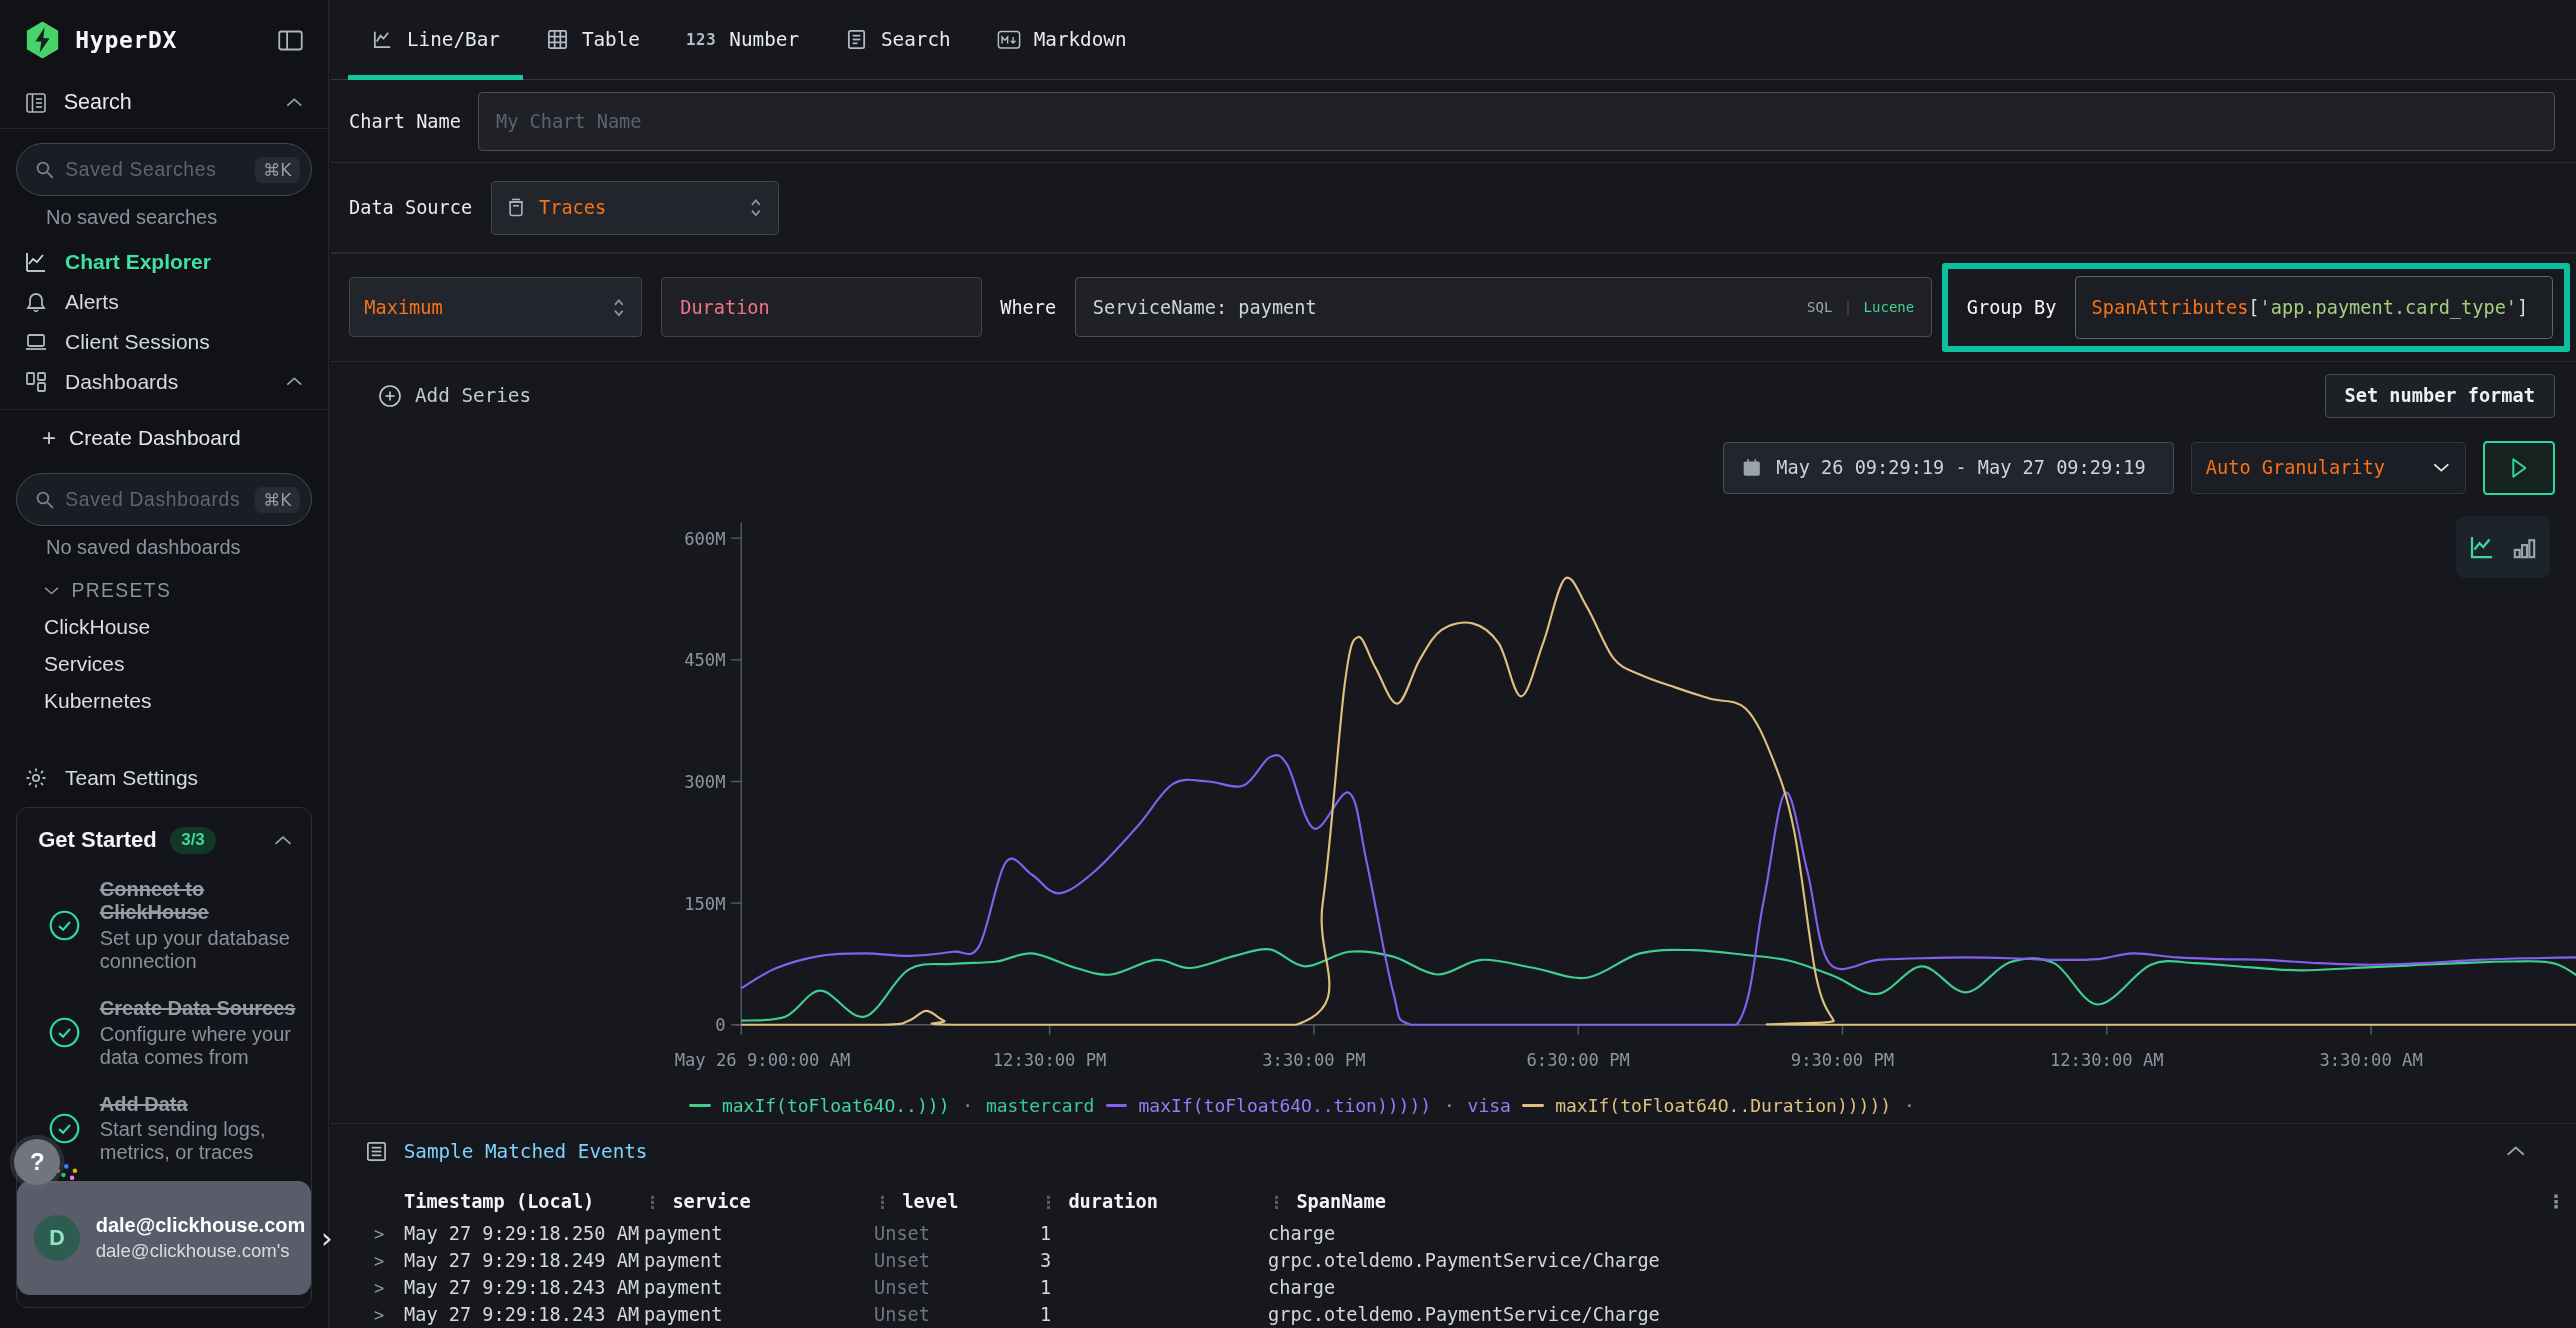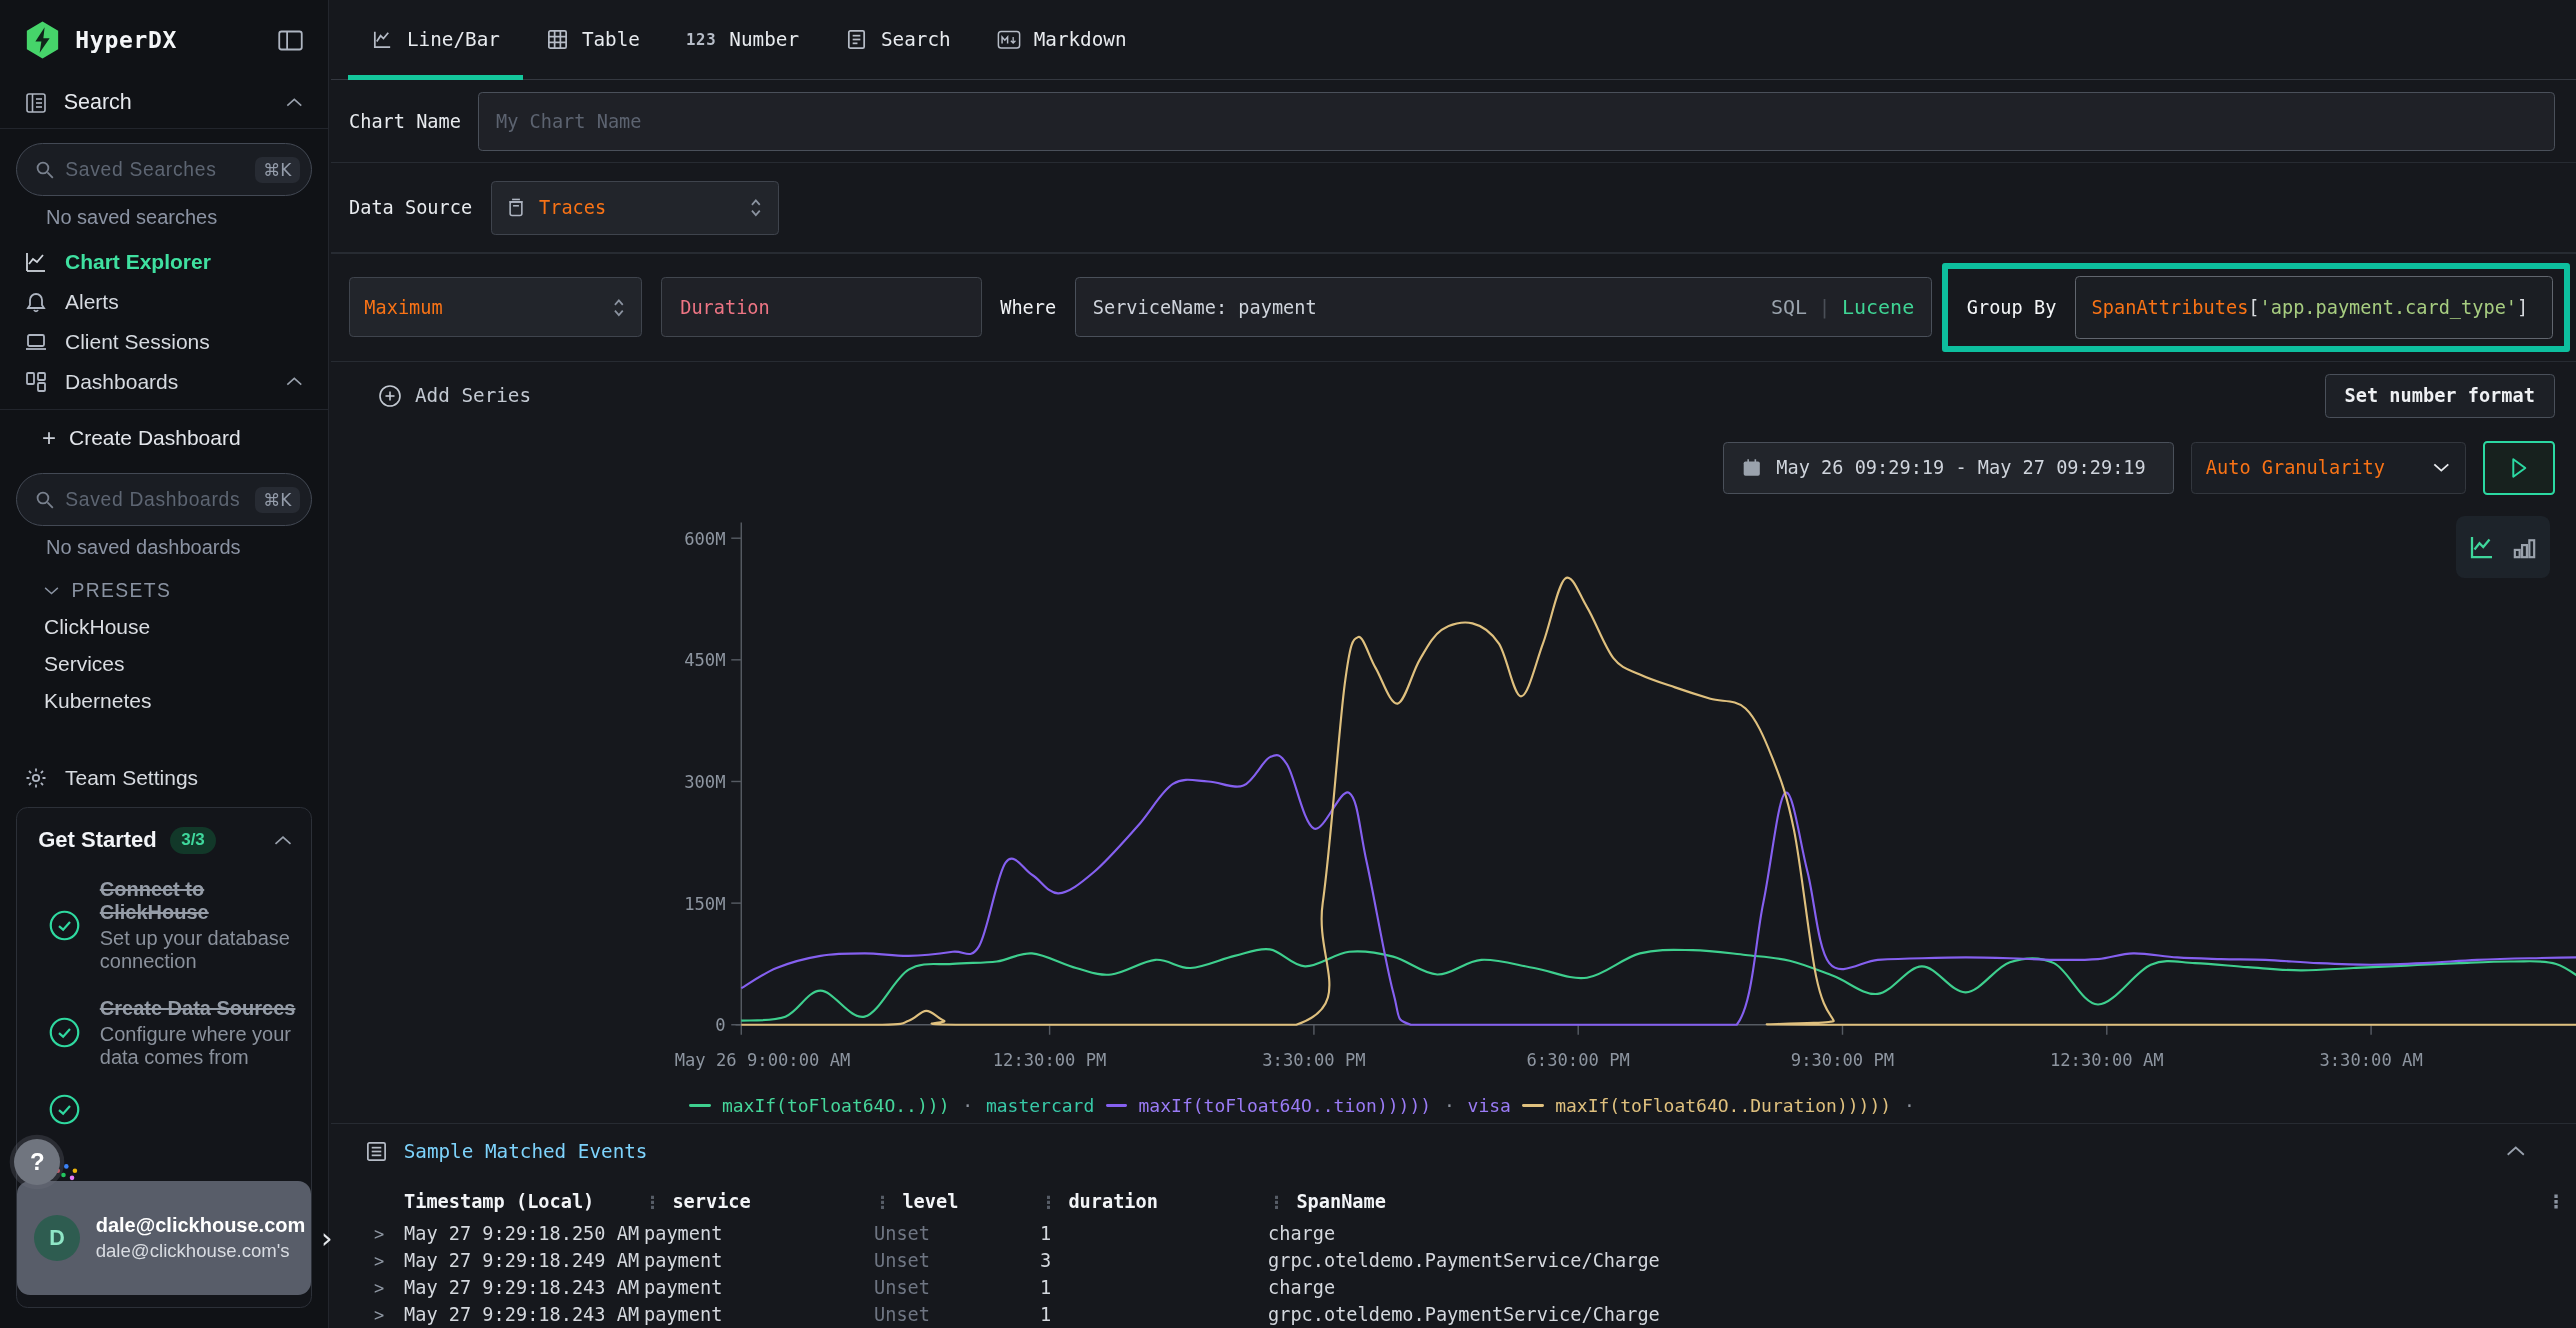--- a/index.html
+++ b/index.html
@@ -114,21 +114,21 @@
 
   #row-source { height:89px; }
   #data-source-select { width:288px; height:54px; margin-left:18.6px; }
 
   #row-series { height:107px; padding-right:5.7px; position:relative; }
   #agg-select { width:293px; height:60px; }
   #field-box { width:321px; height:60px; margin-left:18.6px; background:#1f2127; border:1.4px solid #41464e; border-radius:4.3px; display:flex; align-items:center; padding:0 18.6px; }
   #field-box span { color:#ee7584; }
   #where-label { margin:0 18.6px; color:#f0f2f5; }
   #where-input { flex:1; height:60px; background:#1f2127; }
-  .lang { margin-left:auto; display:flex; gap:11.4px; font-size:20px; }
+  .lang { margin-left:auto; display:flex; gap:11.4px; font-size:14px; }
   .lang .sql { color:#9aa3ad; } .lang .bar { color:#4a4f57; } .lang .lucene { color:#3fd494; cursor:pointer; }
 
   #groupby-hl {
     margin-left:10px; border:6.4px solid #0dbf9e; border-radius:2.9px;
     background:#17191e; display:flex; align-items:center; gap:18.6px;
     padding:10px 11.4px 10px 18.6px; height:89px;
   }
   #gb-label { color:#f4f6f8; white-space:nowrap; }
   #gb-input {
     width:478px; height:63px; background:#1b1e23; border:1.4px solid #61666e; border-radius:4.3px;
@@ -346,20 +346,24 @@
         <span class="gs-item-desc" style="display:block">Configure where your data comes from</span>
       </span>
     </div>
     <div class="gs-item">
       <span class="gs-check">
           <svg width="33" height="33" viewBox="0 0 24 24" fill="none" stroke="#2fd9a0" stroke-width="1.6">
             <circle cx="12" cy="12" r="10"></circle>
             <polyline points="8,12.5 11,15 16,9.5"></polyline>
           </svg>
         </span>
+      <span>
+        <span class="gs-item-title" style="display:block">Add Data</span>
+        <span class="gs-item-desc" style="display:block">Start sending logs, metrics, or traces</span>
+      </span>
     </div>
   </div>
 
   <span id="confetti">
     <svg width="31.5" height="26" viewBox="0 0 22 18">
         <circle cx="4" cy="6" r="1.6" fill="#e25563"></circle>
         <circle cx="10" cy="3" r="1.6" fill="#3b82f6"></circle>
         <circle cx="16" cy="6" r="1.6" fill="#eab308"></circle>
         <circle cx="8" cy="9" r="1.6" fill="#22c55e"></circle>
         <circle cx="14" cy="11" r="1.6" fill="#e879f9"></circle>

